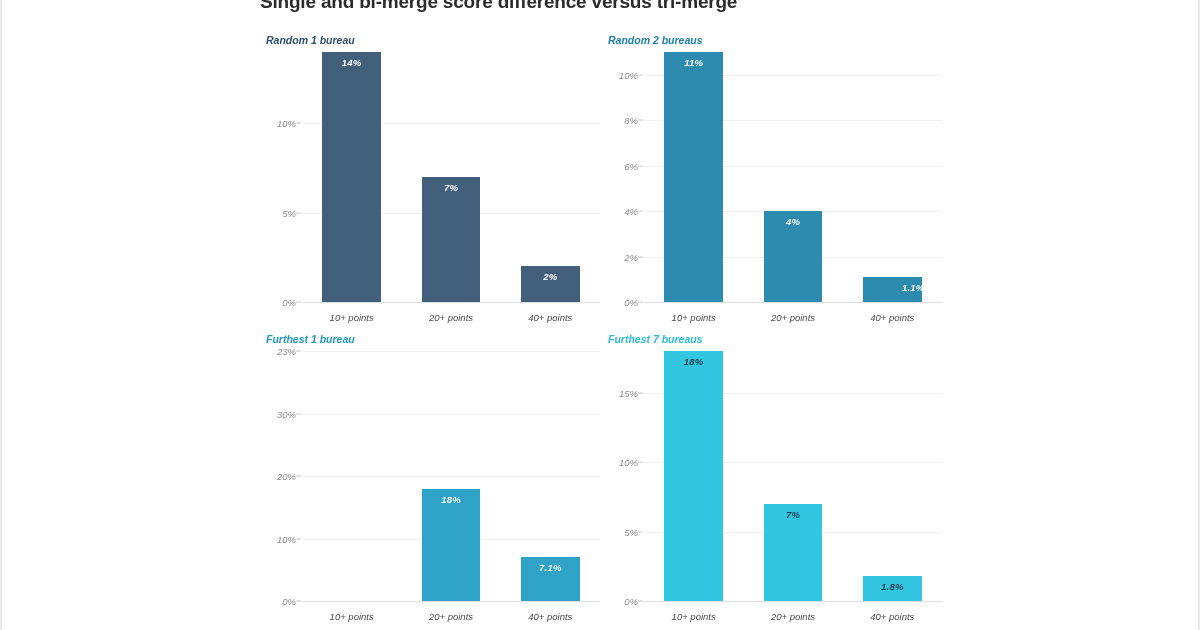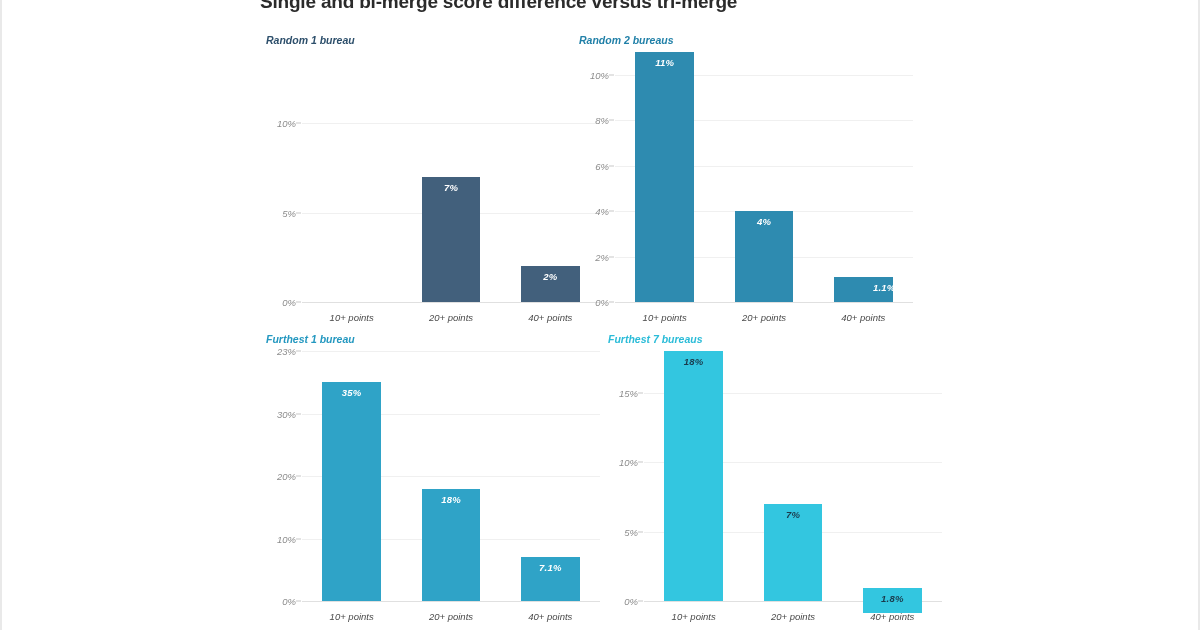--- a/index.html
+++ b/index.html
@@ -25,21 +25,21 @@
     letter-spacing: -.2px; line-height: 22px; white-space: nowrap;
   }
   .hdr-sub {
     font-size: 11.5px; color: #3c3c3c; line-height: 14px;
     margin-top: 3px; white-space: nowrap; font-weight: 400;
   }
 
   
   .panel { position: absolute; font-style: italic; }
   #p0 { left: 258px;  top: 34px;  width: 340px; height: 290px; }
-  #p1 { left: 571px;  top: 34px;  width: 340px; height: 290px; }
+  #p1 { left: 600px;  top: 34px;  width: 340px; height: 290px; }
   #p2 { left: 258px;  top: 333px; width: 340px; height: 292px; }
   #p3 { left: 600px;  top: 333px; width: 340px; height: 292px; }
 
   .p-title {
     position: absolute; left: 6px; top: 0;
     font-size: 10.5px; font-weight: 700; white-space: nowrap;
     line-height: 12px;
   }
   .gridline {
     position: absolute; left: 42px; right: 0; height: 1px;
@@ -83,20 +83,23 @@
       <div class="p-title" style="color: rgb(45, 79, 107);">Random 1 bureau</div>
       <div class="baseline" style="top: 268px;"></div>
       <div class="ytickmark" style="top: 268px;"></div>
       <div class="ytick" style="top: 268px;">0%</div>
       <div class="gridline" style="top: 178.714px;"></div>
       <div class="ytickmark" style="top: 178.714px;"></div>
       <div class="ytick" style="top: 178.714px;">5%</div>
       <div class="gridline" style="top: 89.4286px;"></div>
       <div class="ytickmark" style="top: 89.4286px;"></div>
       <div class="ytick" style="top: 89.4286px;">10%</div>
+      <div class="bar" style="left: 62.3633px; width: 58.6067px; top: 18px; height: 250px; background: rgb(66, 96, 124);">
+        <div class="bar-val" style="color: rgb(255, 255, 255);">14%</div>
+      </div>
       <div class="xlab" style="left: 42px; width: 99.3333px; top: 278px;">10+ points</div>
       <div class="bar" style="left: 161.697px; width: 58.6067px; top: 143px; height: 125px; background: rgb(66, 96, 124);">
         <div class="bar-val" style="color: rgb(255, 255, 255);">7%</div>
       </div>
       <div class="xlab" style="left: 141.333px; width: 99.3333px; top: 278px;">20+ points</div>
       <div class="bar" style="left: 261.03px; width: 58.6067px; top: 232.286px; height: 35.7143px; background: rgb(66, 96, 124);">
         <div class="bar-val" style="color: rgb(255, 255, 255);">2%</div>
       </div>
       <div class="xlab" style="left: 240.667px; width: 99.3333px; top: 278px;">40+ points</div>
     </div>
@@ -143,23 +146,20 @@
       <div class="ytick" style="top: 205.5px;">10%</div>
       <div class="gridline" style="top: 143px;"></div>
       <div class="ytickmark" style="top: 143px;"></div>
       <div class="ytick" style="top: 143px;">20%</div>
       <div class="gridline" style="top: 80.5px;"></div>
       <div class="ytickmark" style="top: 80.5px;"></div>
       <div class="ytick" style="top: 80.5px;">30%</div>
       <div class="gridline" style="top: 18px;"></div>
       <div class="ytickmark" style="top: 18px;"></div>
       <div class="ytick" style="top: 18px;">23%</div>
-      <div class="bar" style="left: 62.3633px; width: 58.6067px; top: 49.25px; height: 218.75px; background: rgb(47, 163, 199);">
-        <div class="bar-val" style="color: rgb(255, 255, 255);">35%</div>
-      </div>
       <div class="xlab" style="left: 42px; width: 99.3333px; top: 278px;">10+ points</div>
       <div class="bar" style="left: 161.697px; width: 58.6067px; top: 155.5px; height: 112.5px; background: rgb(47, 163, 199);">
         <div class="bar-val" style="color: rgb(255, 255, 255);">18%</div>
       </div>
       <div class="xlab" style="left: 141.333px; width: 99.3333px; top: 278px;">20+ points</div>
       <div class="bar" style="left: 261.03px; width: 58.6067px; top: 223.625px; height: 44.375px; background: rgb(47, 163, 199);">
         <div class="bar-val" style="color: rgb(255, 255, 255);">7.1%</div>
       </div>
       <div class="xlab" style="left: 240.667px; width: 99.3333px; top: 278px;">40+ points</div>
     </div>
@@ -178,19 +178,19 @@
       <div class="ytickmark" style="top: 59.6667px;"></div>
       <div class="ytick" style="top: 59.6667px;">15%</div>
       <div class="bar" style="left: 62.3633px; width: 58.6067px; top: 18px; height: 250px; background: rgb(51, 198, 224);">
         <div class="bar-val" style="color: rgb(27, 58, 75);">18%</div>
       </div>
       <div class="xlab" style="left: 42px; width: 99.3333px; top: 278px;">10+ points</div>
       <div class="bar" style="left: 161.697px; width: 58.6067px; top: 170.778px; height: 97.2222px; background: rgb(51, 198, 224);">
         <div class="bar-val" style="color: rgb(27, 58, 75);">7%</div>
       </div>
       <div class="xlab" style="left: 141.333px; width: 99.3333px; top: 278px;">20+ points</div>
-      <div class="bar" style="left: 261.03px; width: 58.6067px; top: 255px; height: 25px; background: rgb(51, 198, 224);">
+      <div class="bar" style="left: 261.03px; width: 58.6067px; top: 243px; height: 25px; background: rgb(51, 198, 224);">
         <div class="bar-val" style="color: rgb(27, 58, 75);">1.8%</div>
       </div>
       <div class="xlab" style="left: 240.667px; width: 99.3333px; top: 278px;">40+ points</div>
     </div>
 
 </div>
 
 </body></html>

